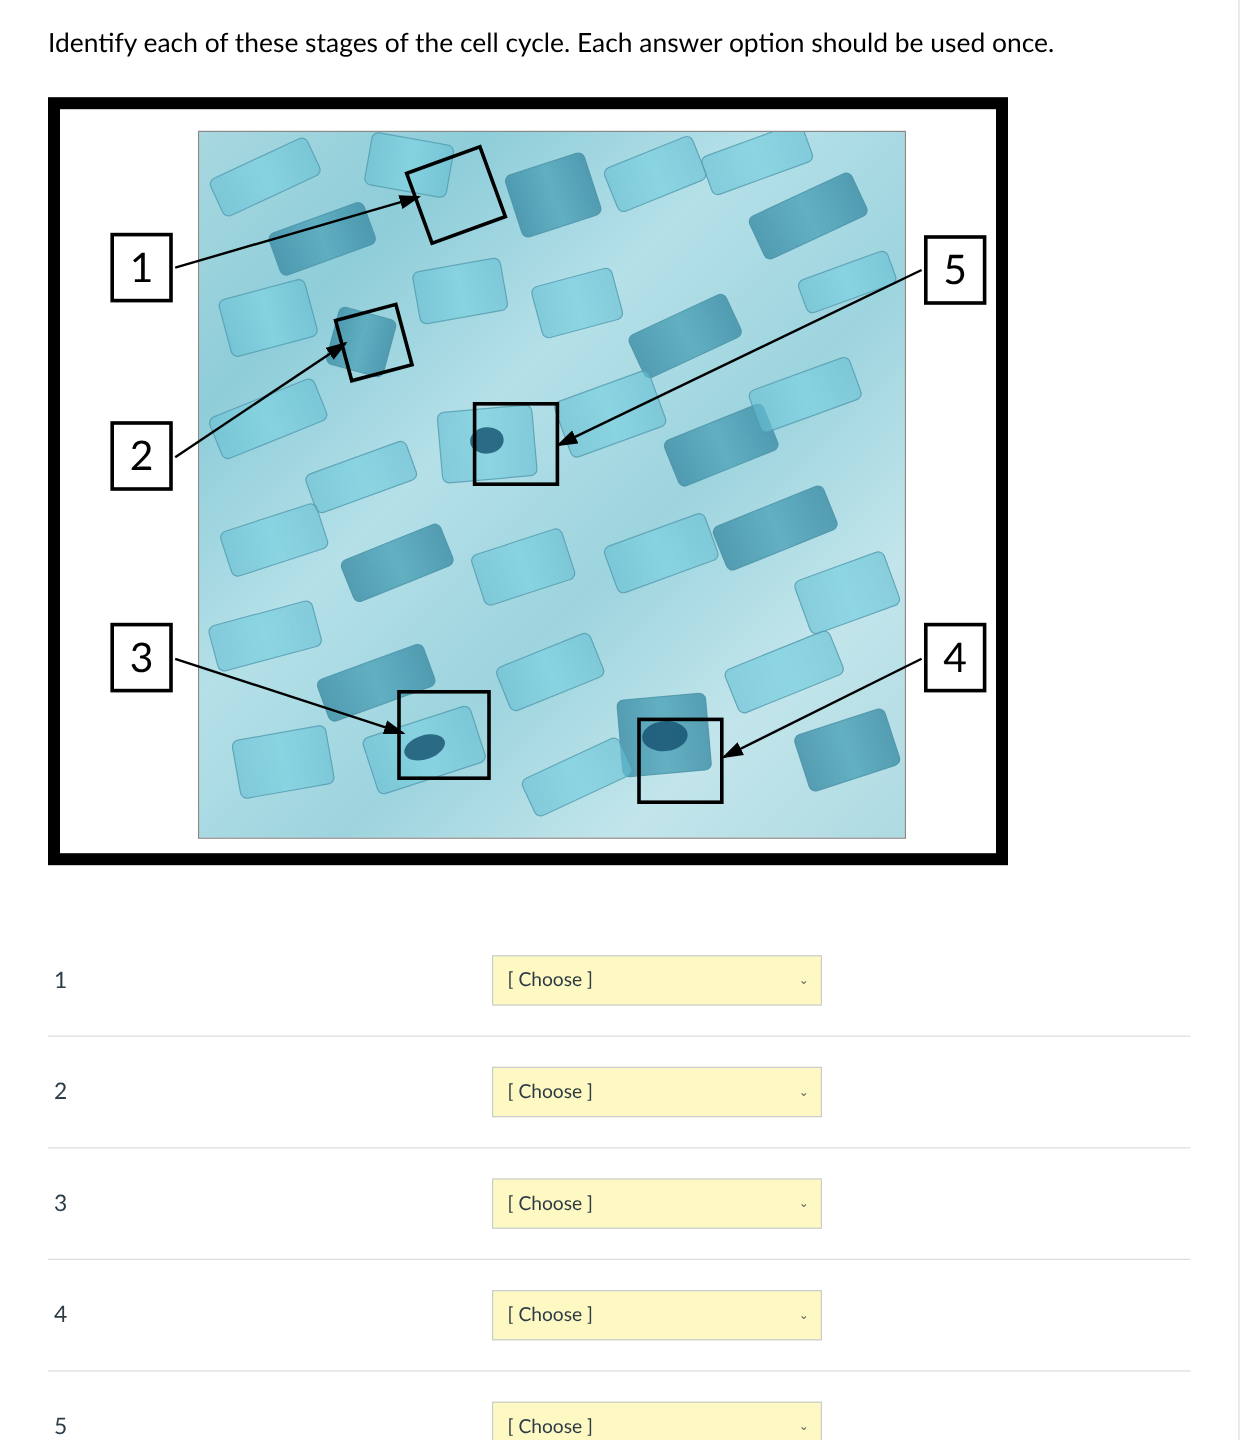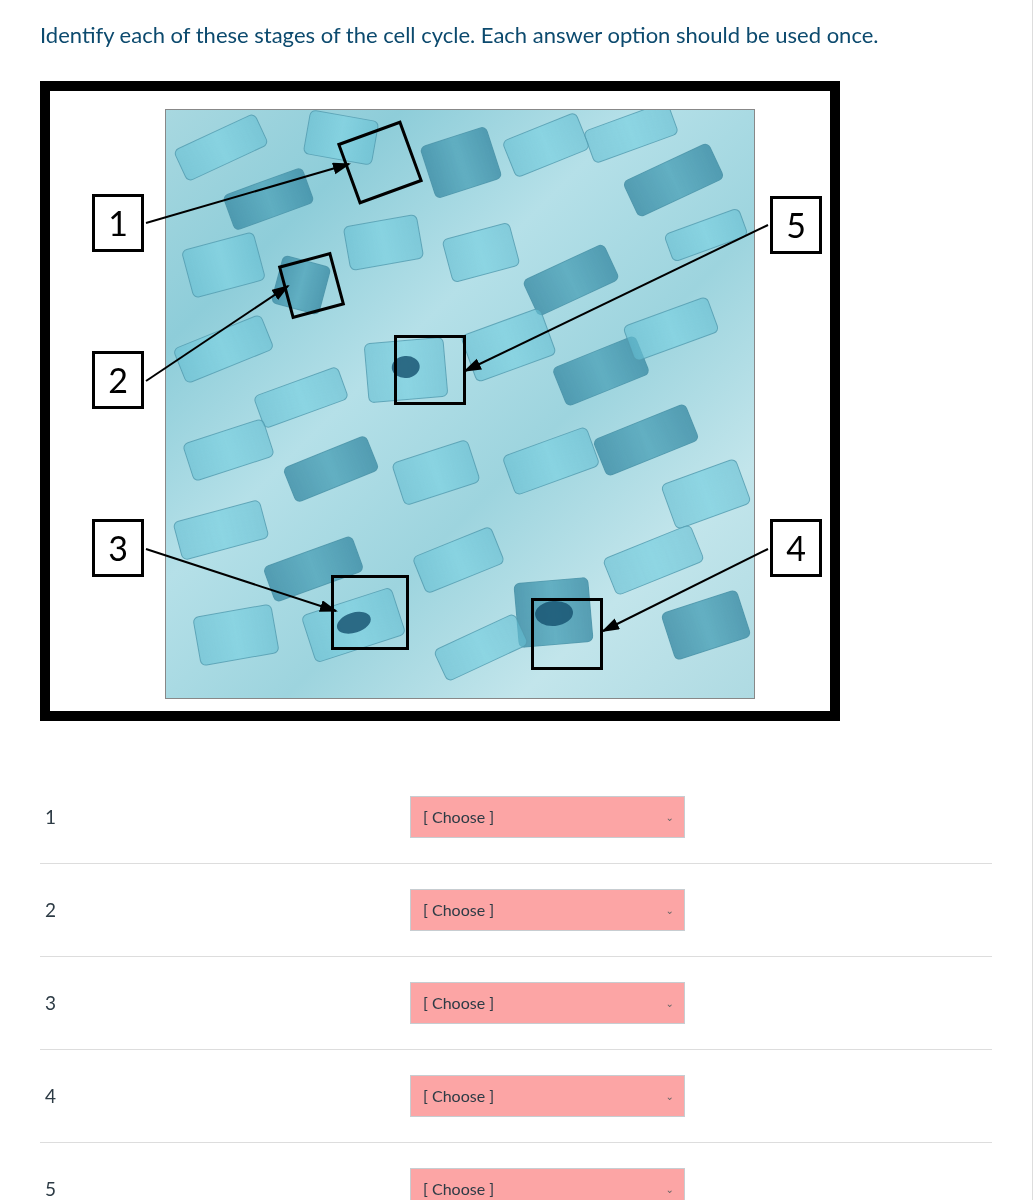--- a/index.html
+++ b/index.html
@@ -9,21 +9,21 @@
       width: 1033px;
       height: 1200px;
       position: relative;
       border-right: 1px solid #ddd;
     }
     .container {
       padding: 20px 40px 0 40px;
     }
     .question-text {
       font-size: 22px;
-      color: #0c4a6e;
+      color: #000000;
       margin-bottom: 30px;
       line-height: 1.4;
     }
     .image-frame {
       border: 10px solid #000;
       width: 800px;
       height: 640px;
       position: relative;
       background: #fff;
       margin-bottom: 50px;
@@ -85,21 +85,21 @@
       width: 370px;
       font-size: 19px;
       color: #2d3b45;
       padding-left: 5px;
     }
     .dropdown {
       position: relative;
       width: 275px;
       height: 42px;
       border: 1px solid #c7cdd1;
-      background: #fca5a5;
+      background: #fef9c3;
       display: flex;
       align-items: center;
       padding: 0 30px 0 12px;
       font-size: 16px;
       color: #2d3b45;
       cursor: pointer;
     }
     .dropdown .chev {
       position: absolute;
       right: 10px;

